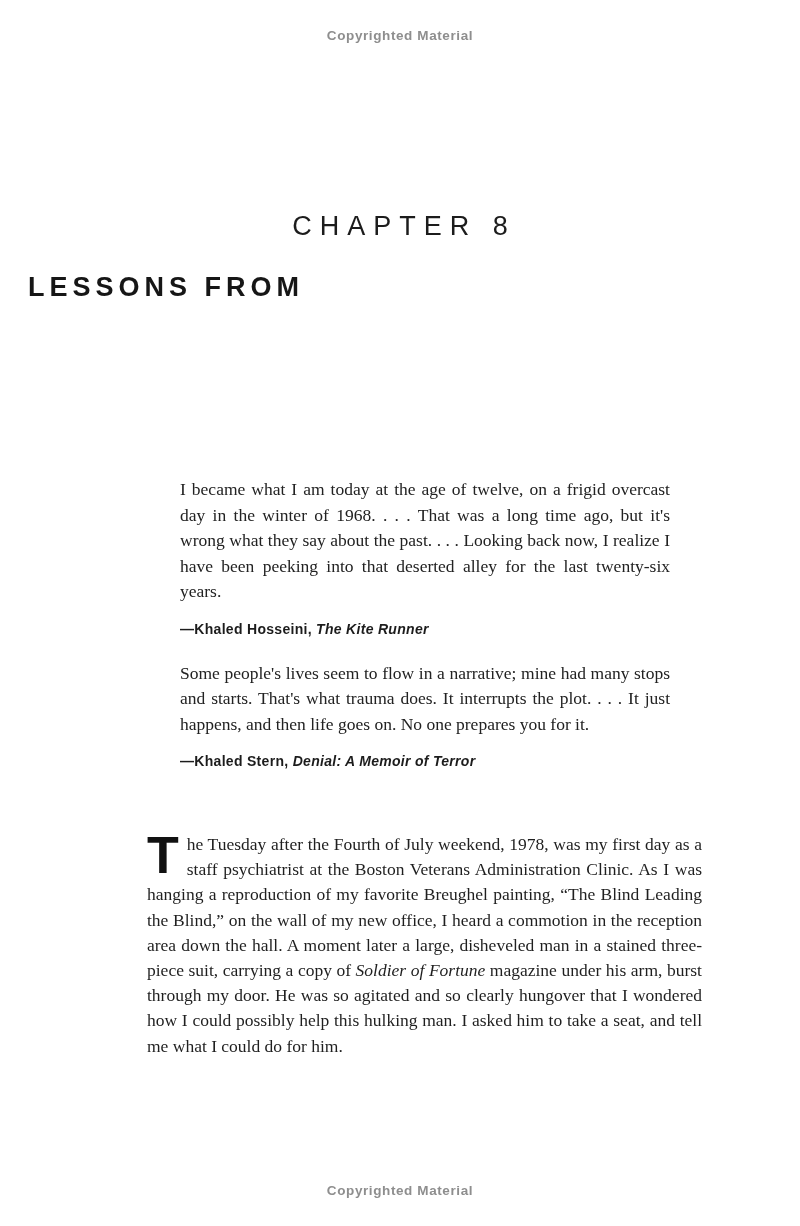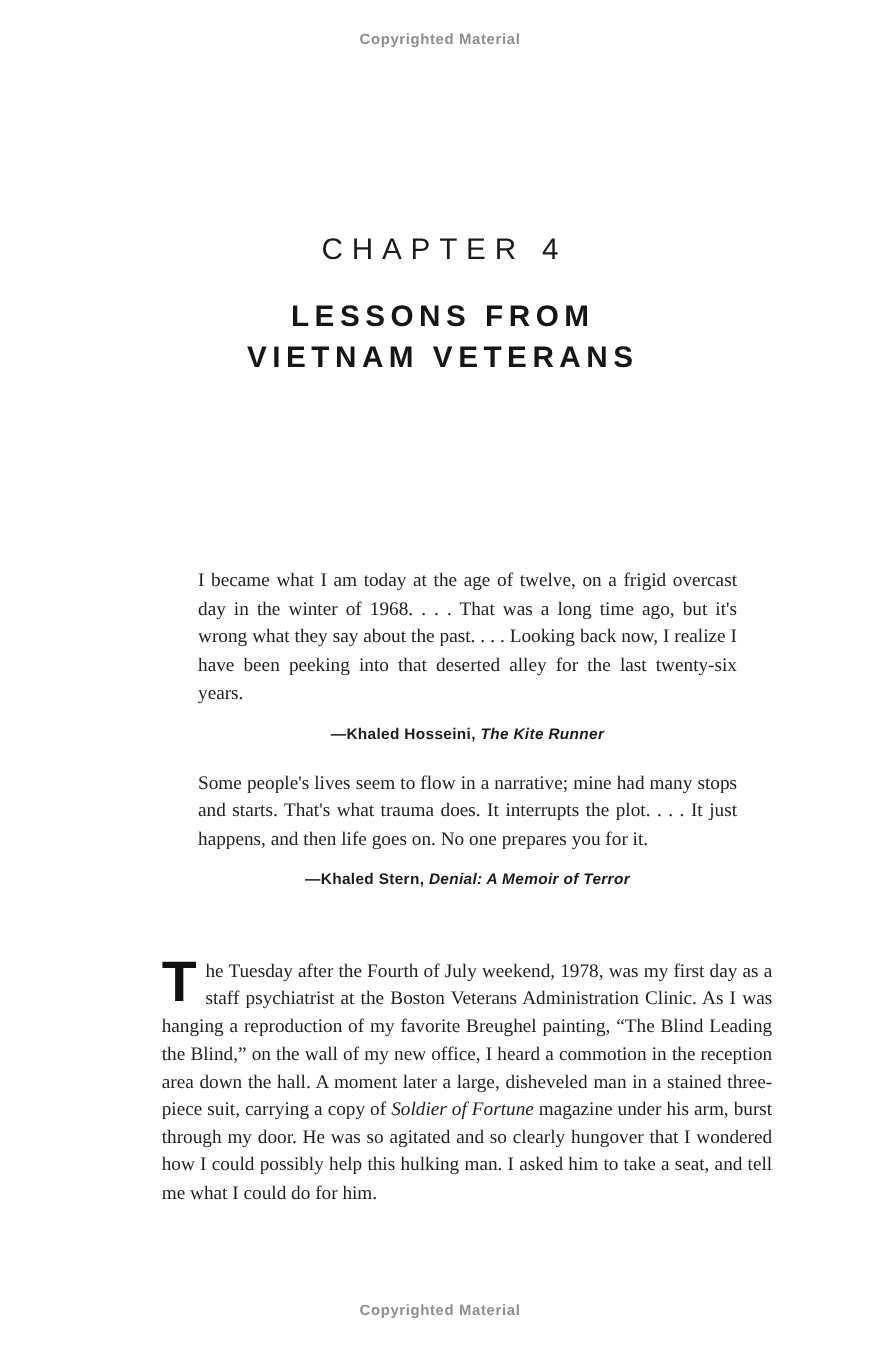--- a/index.html
+++ b/index.html
@@ -36,43 +36,42 @@
     margin-top: 168px;
     text-align: center;
     font-family: "Liberation Sans", sans-serif;
     font-weight: normal;
     font-size: 27px;
     letter-spacing: 8px;
     color: #1c1c1c;
     text-indent: 8px; 
   }
   .title {
-    margin: 26px 0 0 0;
-    text-align: center;
+    margin: 26px 0 0 13px;
     font-family: "Liberation Sans", sans-serif;
     font-weight: bold;
     font-size: 27px;
     line-height: 38px;
     letter-spacing: 5px;
     color: #161616;
   }
   .title .line { display: block; text-indent: 5px; }
   .epigraph { margin: 0 120px 0 170px; }
   .epigraph.first { margin-top: 171px; }
   .epigraph.second { margin-top: 24px; }
   .epigraph .quote {
     margin: 0;
     font-size: 17.5px;
     line-height: 25.5px;
     text-align: justify;
     color: #222222;
   }
   .epigraph .attr {
     margin: 16px 0 0 0;
-    text-align: center;
+    text-align: left;
     font-family: "Liberation Sans", sans-serif;
     font-weight: bold;
     font-size: 14px;
     letter-spacing: 0.3px;
     color: #1c1c1c;
   }
   .epigraph .attr em { font-style: italic; }
   .body-text { margin: 63px 88px 0 137px; }
   .para {
     margin: 0;
@@ -93,25 +92,24 @@
     color: #111111;
   }
 </style>
 </head>
 <body>
 
 <div class="page">
 
   <div class="copyright top">Copyrighted Material</div>
 
-  <div class="kicker">CHAPTER 4</div>
+  <div class="kicker">CHAPTER 8</div>
 
   <h1 class="title">
     <span class="line">LESSONS FROM</span>
-    <span class="line">VIETNAM VETERANS</span>
   </h1>
 
   <div class="epigraph first">
     <p class="quote">I became what I am today at the age of twelve, on a frigid overcast day in the winter of 1968. . . . That was a long time ago, but it's wrong what they say about the past. . . . Looking back now, I realize I have been peeking into that deserted alley for the last twenty-six years.</p>
     <p class="attr">
       <span>—Khaled Hosseini, </span><em>The Kite Runner</em>
     </p>
   </div>
 
   <div class="epigraph second">

